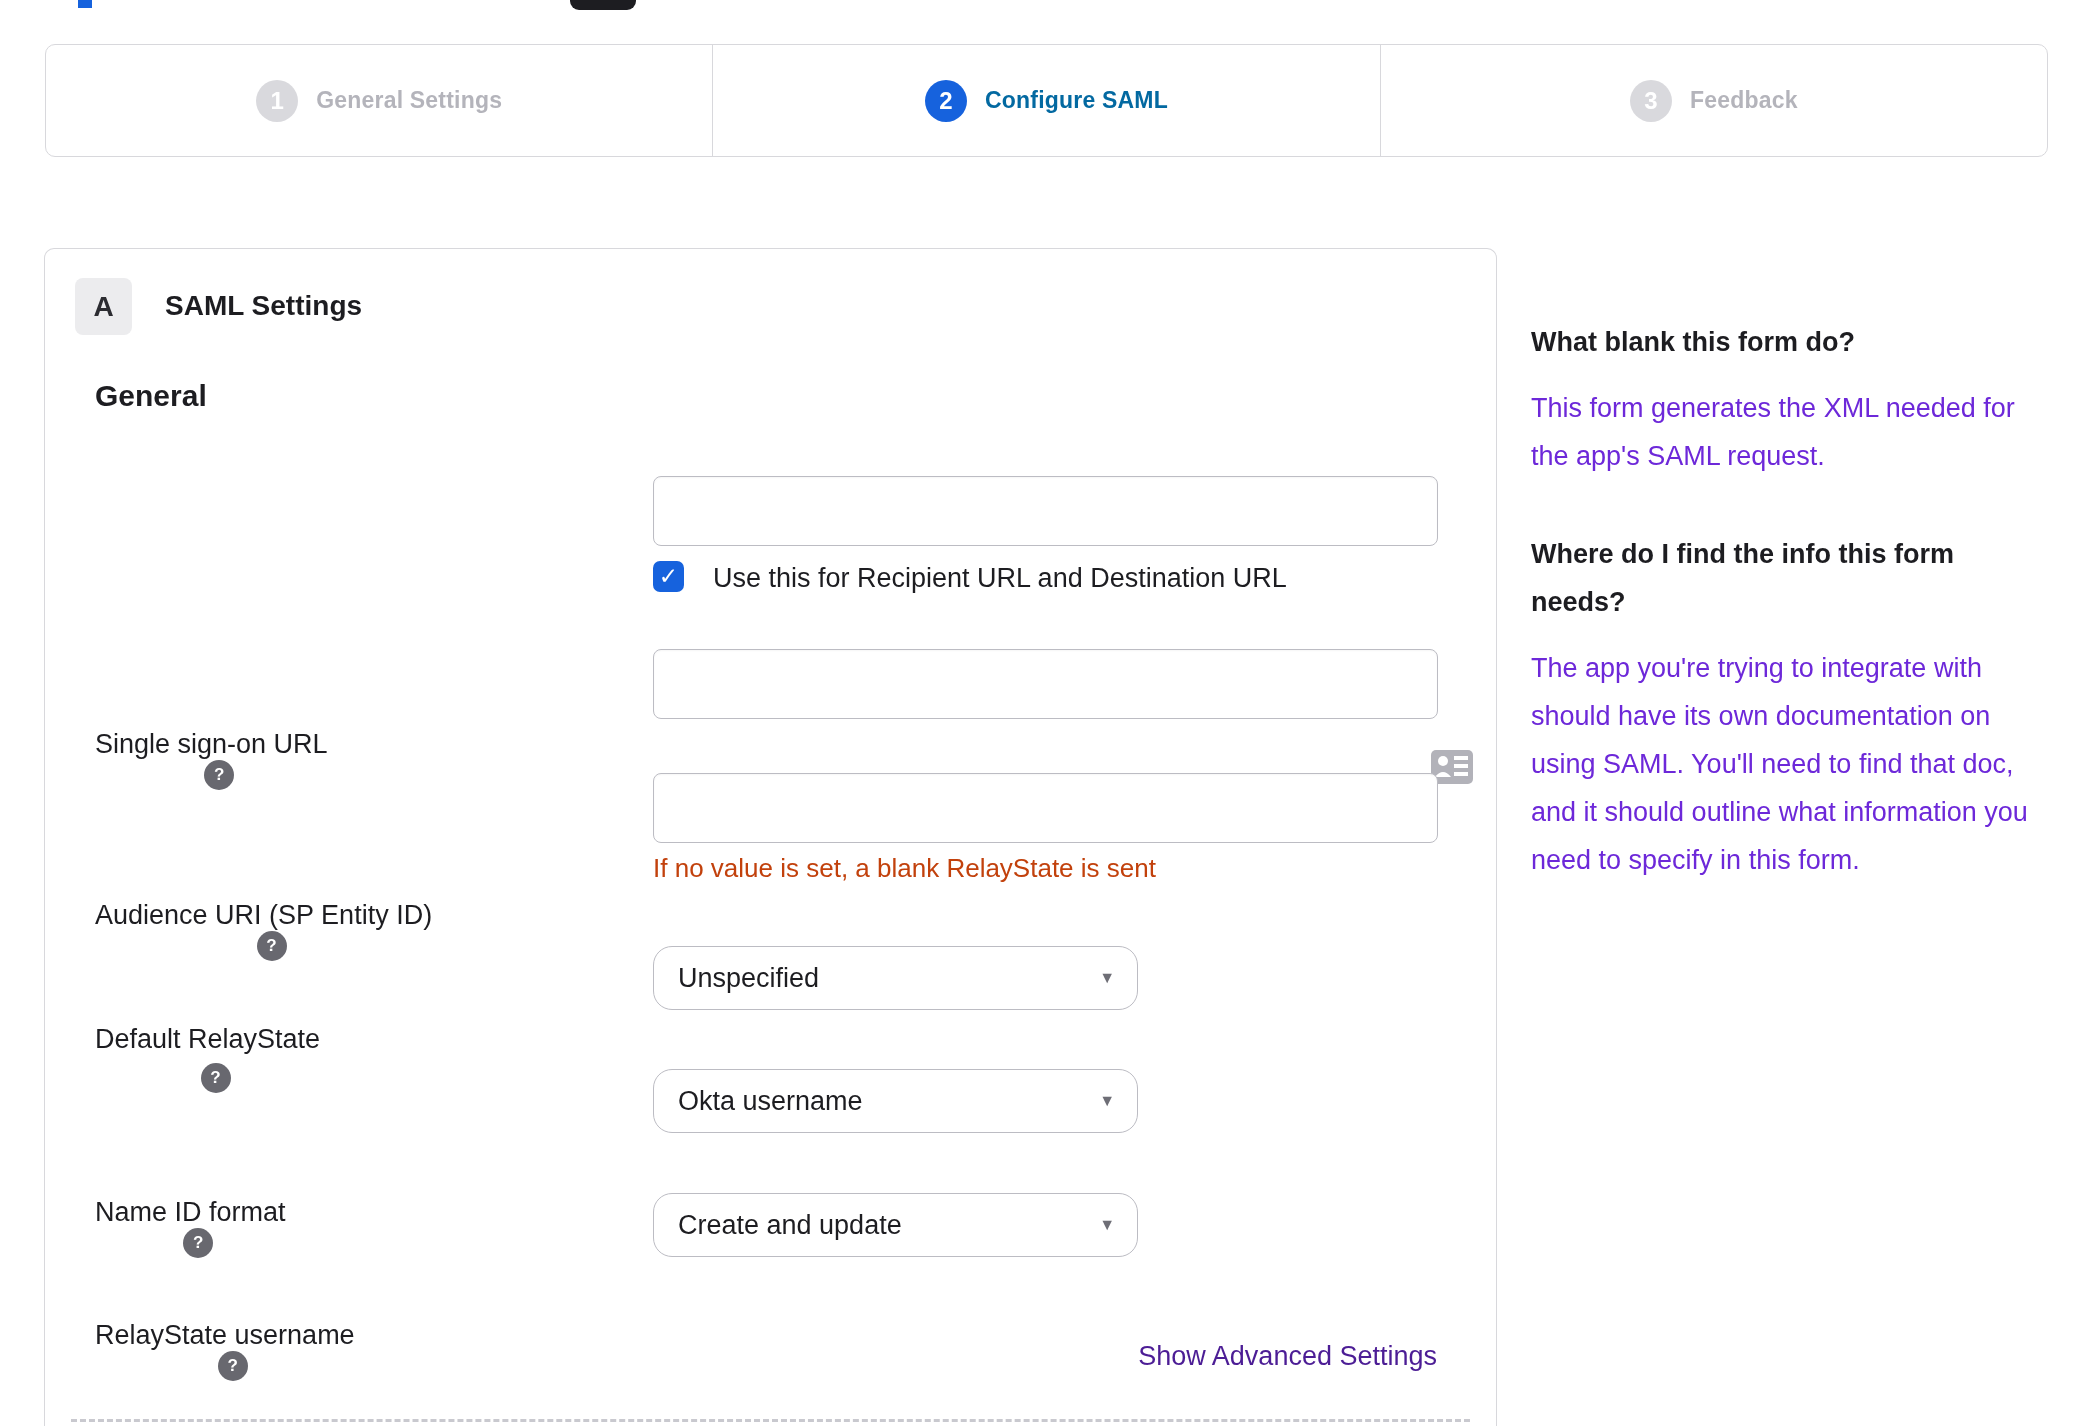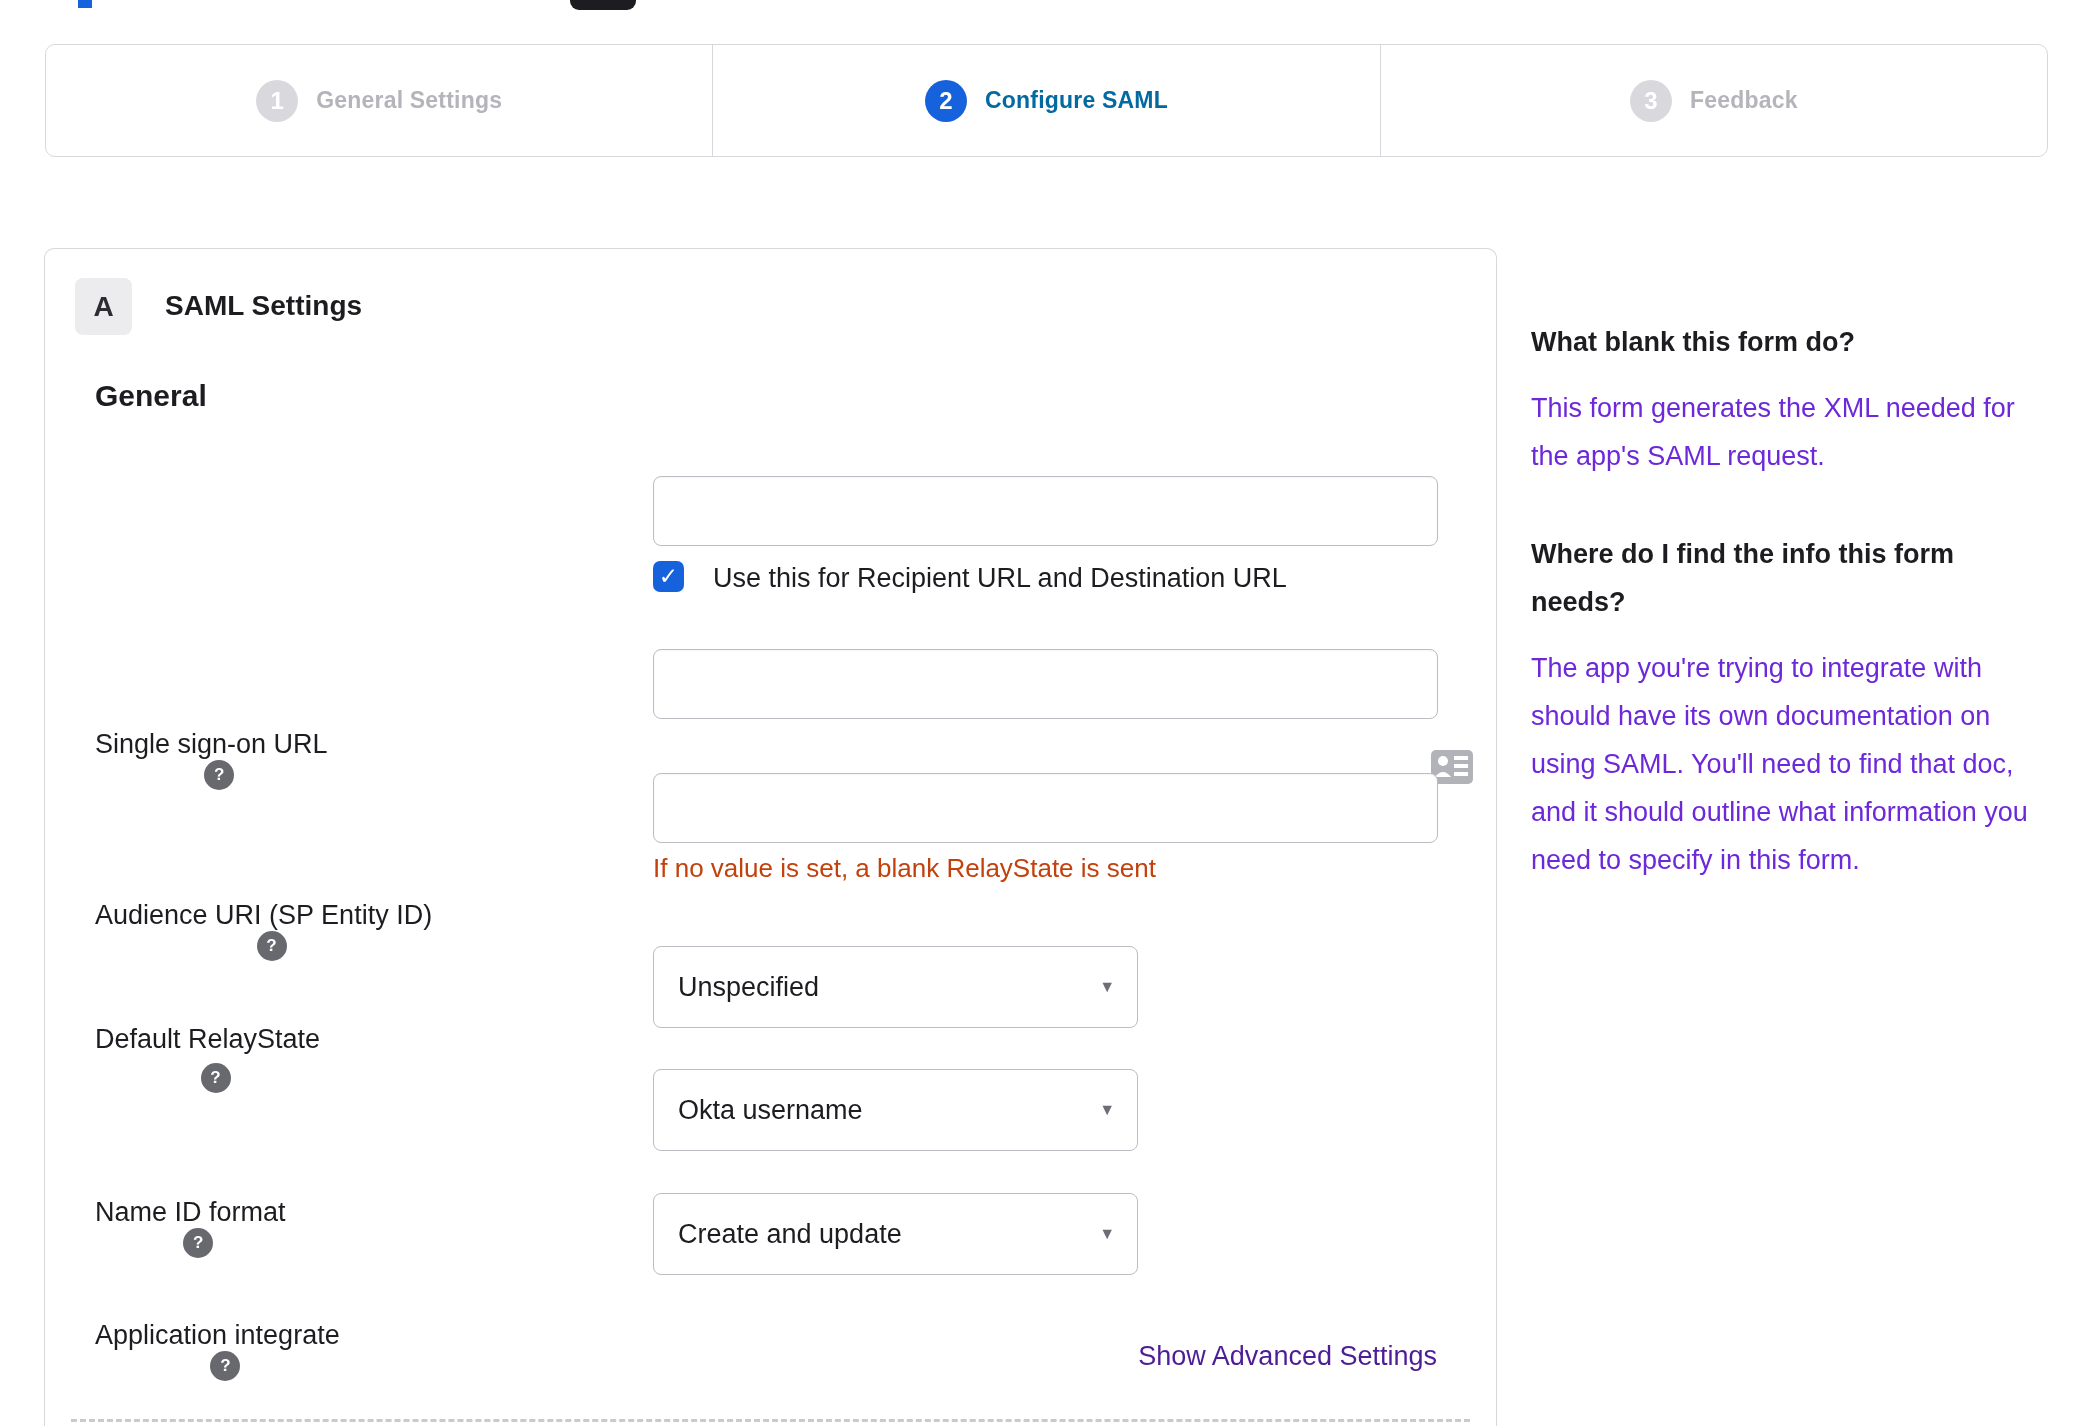--- a/index.html
+++ b/index.html
@@ -73,22 +73,22 @@
     position: absolute; left: 608px; width: 31px; height: 31px;
     background: #1662dd; border-radius: 7px;
     display: flex; align-items: center; justify-content: center;
     color: #fff; font-size: 23px; font-weight: bold; cursor: pointer;
   }
   .checkbox-label { position: absolute; left: 668px; font-size: 27px; color: #1d1d21; }
 
   .hint { position: absolute; left: 608px; font-size: 26px; color: #c2410c; }
 
   .select {
-    position: absolute; left: 608px; width: 485px; height: 82px;
-    border: 1px solid #bcbcc3; border-radius: 8px; background: #fff;
+    position: absolute; left: 608px; width: 485px; height: 64px;
+    border: 1px solid #bcbcc3; border-radius: 19px; background: #fff;
     display: flex; align-items: center; justify-content: space-between;
     padding: 0 22px 0 24px; font-size: 27px; color: #1d1d21; cursor: pointer;
   }
   .select-arrow { font-size: 16px; color: #6e6e76; margin-left: 12px; flex: 0 0 auto; }
 
   .advanced-link {
     position: absolute; right: 59px; top: 1092px;
     font-size: 27px; color: #4c1d95; font-weight: 500; text-decoration: none; cursor: pointer;
   }
   .dashed-divider {
@@ -166,21 +166,21 @@
     <div class="field-label" style="top: 948px;">
       <span>Name ID format</span>
       <span class="help-icon">?</span>
     </div>
     <div class="select" style="top: 697px;">
       <span>Unspecified</span>
       <span class="select-arrow">▼</span>
     </div>
 
     <div class="field-label" style="top: 1071px;">
-      <span>Application integrate</span>
+      <span>RelayState username</span>
       <span class="help-icon">?</span>
     </div>
     <div class="select" style="top: 820px;">
       <span>Okta username</span>
       <span class="select-arrow">▼</span>
     </div>
 
     <div class="select" style="top: 944px;">
       <span>Create and update</span>
       <span class="select-arrow">▼</span>

